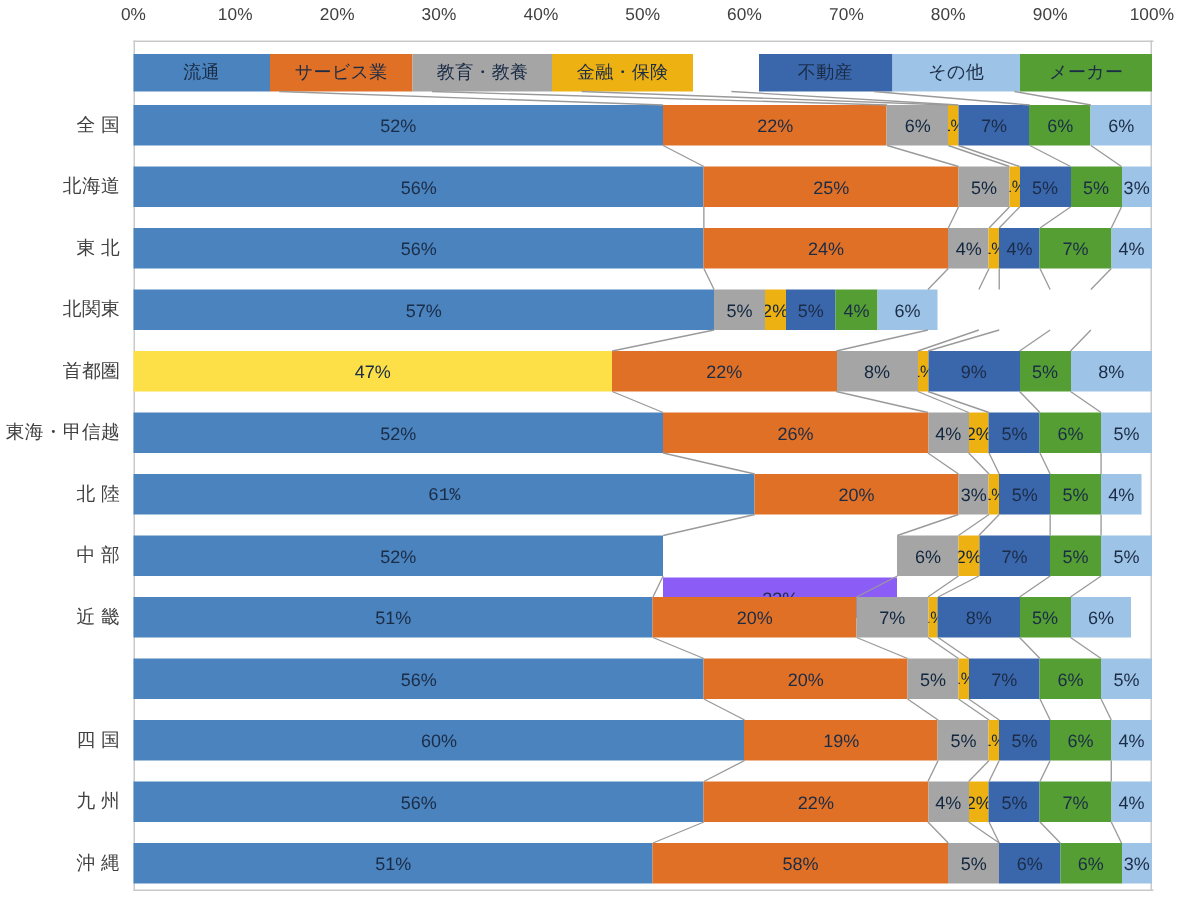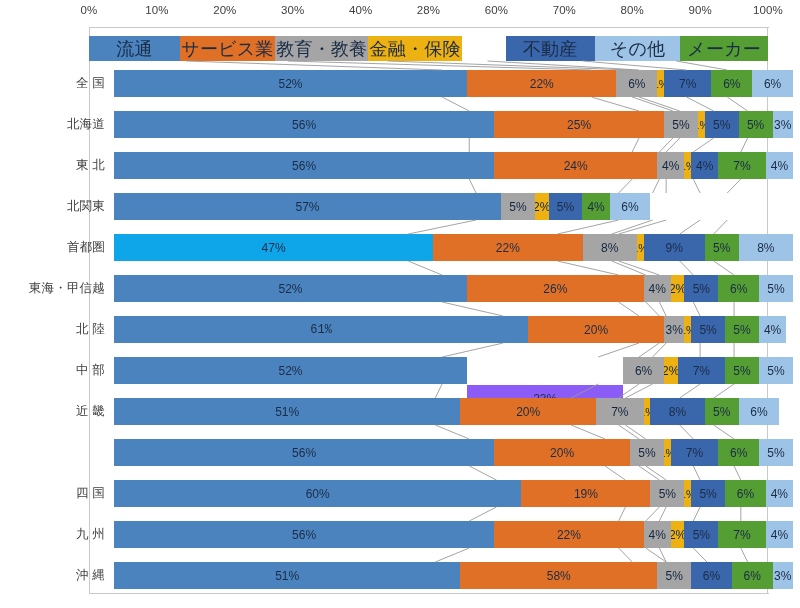--- a/index.html
+++ b/index.html
@@ -26,25 +26,25 @@
   .frame-top{position:absolute;left:89px;top:27px;width:680px;height:1px;background:#c9c9c9;}
   .frame-bottom{position:absolute;left:89px;top:593px;width:680px;height:1px;background:#c9c9c9;}
 
   
   .legend-bar{
     position:absolute;left:89px;top:36px;width:679px;height:25px;
     display:flex;
   }
   .legend-cell{
     height:100%;display:flex;align-items:center;justify-content:center;
-    font-size:18px;color:#1b2c47;white-space:nowrap;letter-spacing:0.2px;
-  }
-
-  
-  .rows{position:absolute;left:0;top:70px;width:640px;padding-left:25px;}
+    font-size:12px;color:#1b2c47;white-space:nowrap;letter-spacing:0.2px;
+  }
+
+  
+  .rows{position:absolute;left:0;top:70px;width:640px;}
   .row{position:relative;height:41px;}
   .row-label{
     position:absolute;left:0;top:0;width:80px;height:27px;
     display:flex;align-items:center;justify-content:flex-end;
     font-size:12.5px;color:#404040;white-space:nowrap;letter-spacing:0.2px;
   }
   .bar{
     position:absolute;left:89px;top:0;width:679px;height:27px;display:flex;
   }
   .seg{
@@ -61,21 +61,21 @@
 <body>
 
 <div id="chart-root">
 
   <div class="axis-labels">
       <div class="axis-tick" style="left: 0%;">0%</div>
       <div class="axis-tick" style="left: 10%;">10%</div>
       <div class="axis-tick" style="left: 20%;">20%</div>
       <div class="axis-tick" style="left: 30%;">30%</div>
       <div class="axis-tick" style="left: 40%; text-align: center;">40%</div>
-      <div class="axis-tick" style="left: 50%;">28%</div>
+      <div class="axis-tick" style="left: 50%;">50%</div>
       <div class="axis-tick" style="left: 60%;">60%</div>
       <div class="axis-tick" style="left: 70%;">70%</div>
       <div class="axis-tick" style="left: 80%;">80%</div>
       <div class="axis-tick" style="left: 90%;">90%</div>
       <div class="axis-tick" style="left: 100%;">100%</div>
     </div>
 
   <div class="frame-top"></div>
   <div class="plot-frame"></div>
   <div class="frame-bottom"></div>
@@ -134,21 +134,21 @@
           <div class="seg dark" style="width: 5%; background: rgb(165, 165, 165);">5%</div>
           <div class="seg dark" style="width: 2%; background: rgb(237, 177, 17);">2%</div>
           <div class="seg" style="width: 5%; background: rgb(58, 102, 172);">5%</div>
           <div class="seg" style="width: 4%; background: rgb(84, 158, 51);">4%</div>
           <div class="seg" style="width: 6%; background: rgb(157, 195, 230);">6%</div>
         </div>
       </div>
       <div class="row">
         <div class="row-label">首都圏</div>
         <div class="bar">
-          <div class="seg" style="width: 47%; background: #0ea5e9;">47%</div>
+          <div class="seg" style="width: 47%; background: #fde047;">47%</div>
           <div class="seg" style="width: 22%; background: rgb(224, 112, 38);">22%</div>
           <div class="seg dark" style="width: 8%; background: rgb(165, 165, 165);">8%</div>
           <div class="seg dark" style="width: 1%; background: rgb(237, 177, 17); font-size: 11px;">1%</div>
           <div class="seg" style="width: 9%; background: rgb(58, 102, 172);">9%</div>
           <div class="seg" style="width: 5%; background: rgb(84, 158, 51);">5%</div>
           <div class="seg" style="width: 8%; background: rgb(157, 195, 230);">8%</div>
         </div>
       </div>
       <div class="row">
         <div class="row-label">東海・甲信越</div>

